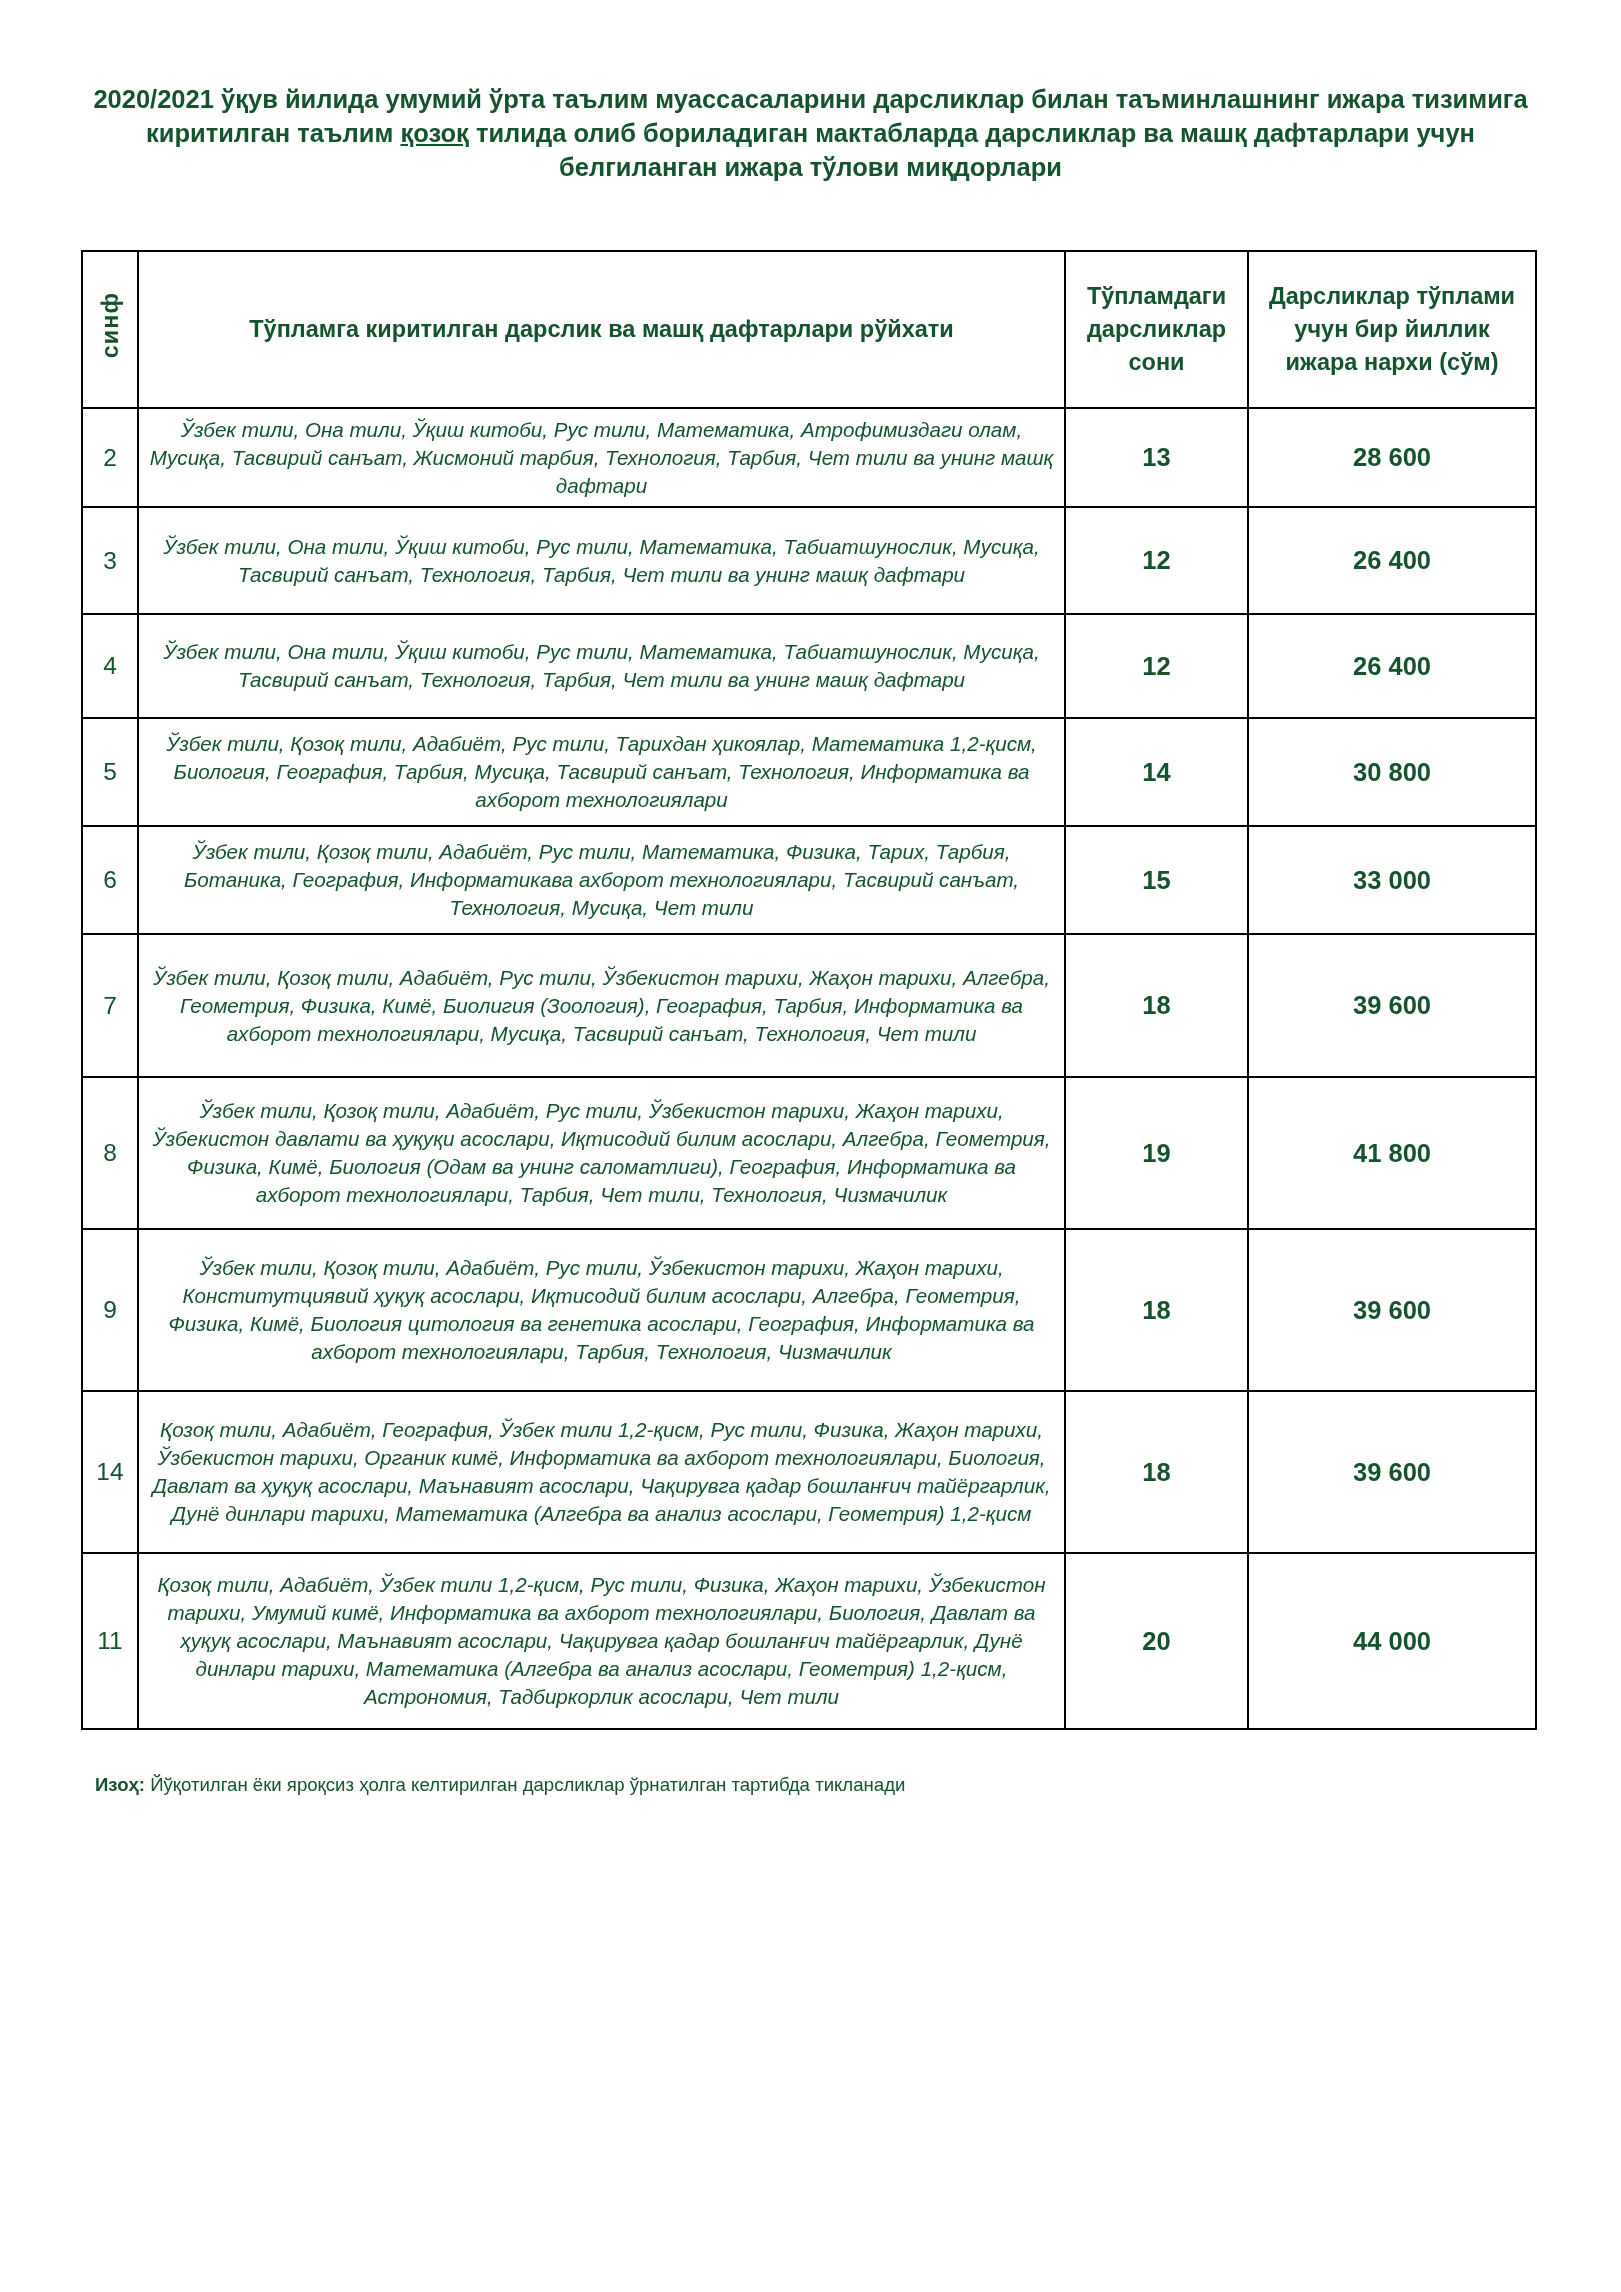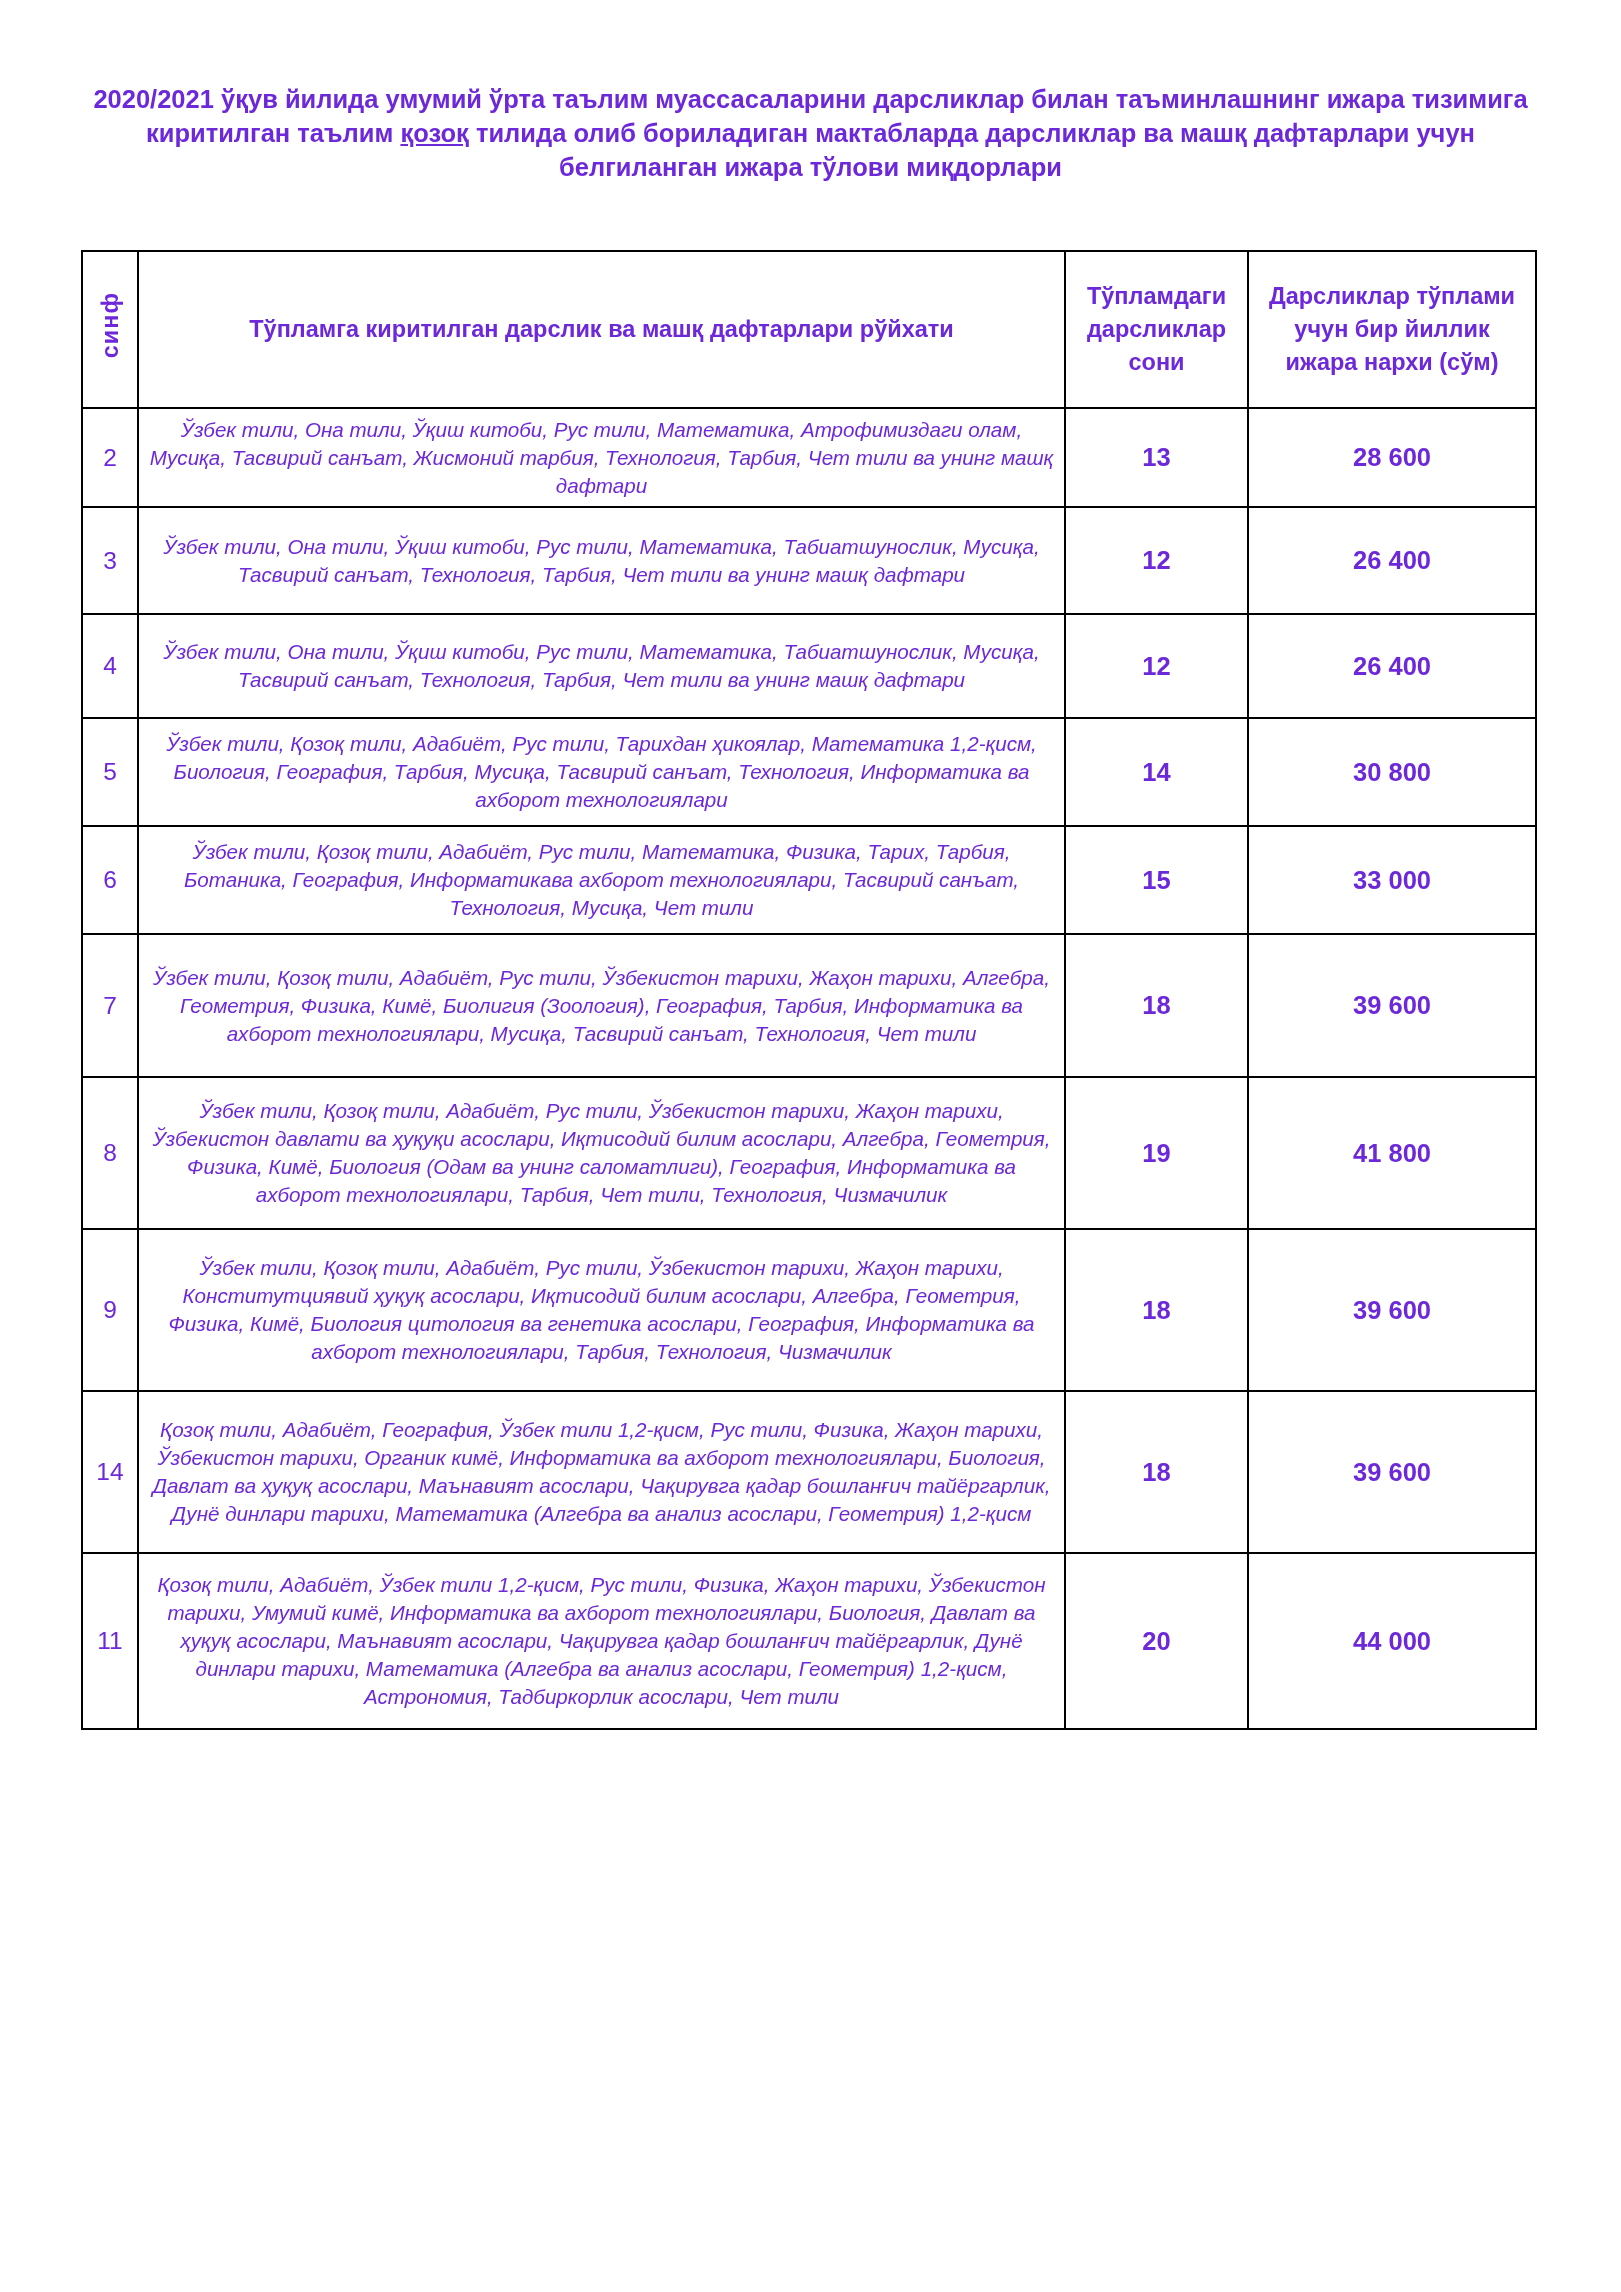--- a/index.html
+++ b/index.html
@@ -1,21 +1,21 @@
 <!DOCTYPE html>
 <html><head>
 <meta charset="utf-8">
 <style>
   html,body{margin:0;padding:0;background:#fff;}
   .page{
     position:relative;
     width:1621px;height:2293px;
     background:#ffffff;
     font-family:"Liberation Sans","DejaVu Sans",sans-serif;
-    color:#6d28d9;
+    color:#14532d;
     overflow:hidden;
   }
   .title{
     position:absolute;
     top:82px;left:93px;width:1435px;
     margin:0;
     text-align:center;
     font-size:25.5px;
     line-height:34px;
     font-weight:bold;
@@ -171,15 +171,16 @@
 
   <tr>
     <td class="td-grade">11</td>
     <td class="td-subjects">Қозоқ тили, Адабиёт, Ўзбек тили 1,2-қисм, Рус тили, Физика, Жаҳон тарихи, Ўзбекистон тарихи, Умумий кимё, Информатика ва ахборот технологиялари, Биология, Давлат ва ҳуқуқ асослари, Маънавият асослари, Чақирувга қадар бошланғич тайёргарлик, Дунё динлари тарихи, Математика (Алгебра ва анализ асослари, Геометрия) 1,2-қисм, Астрономия, Тадбиркорлик асослари, Чет тили</td>
     <td class="td-count">20</td>
     <td class="td-price">44 000</td>
   </tr>
 </tbody>
   </table>
 
+  <p class="footnote"><span class="b">Изоҳ:</span><span> Йўқотилган ёки яроқсиз ҳолга келтирилган дарсликлар  ўрнатилган тартибда тикланади</span></p>
 
 </div>
 
 
 </body></html>

